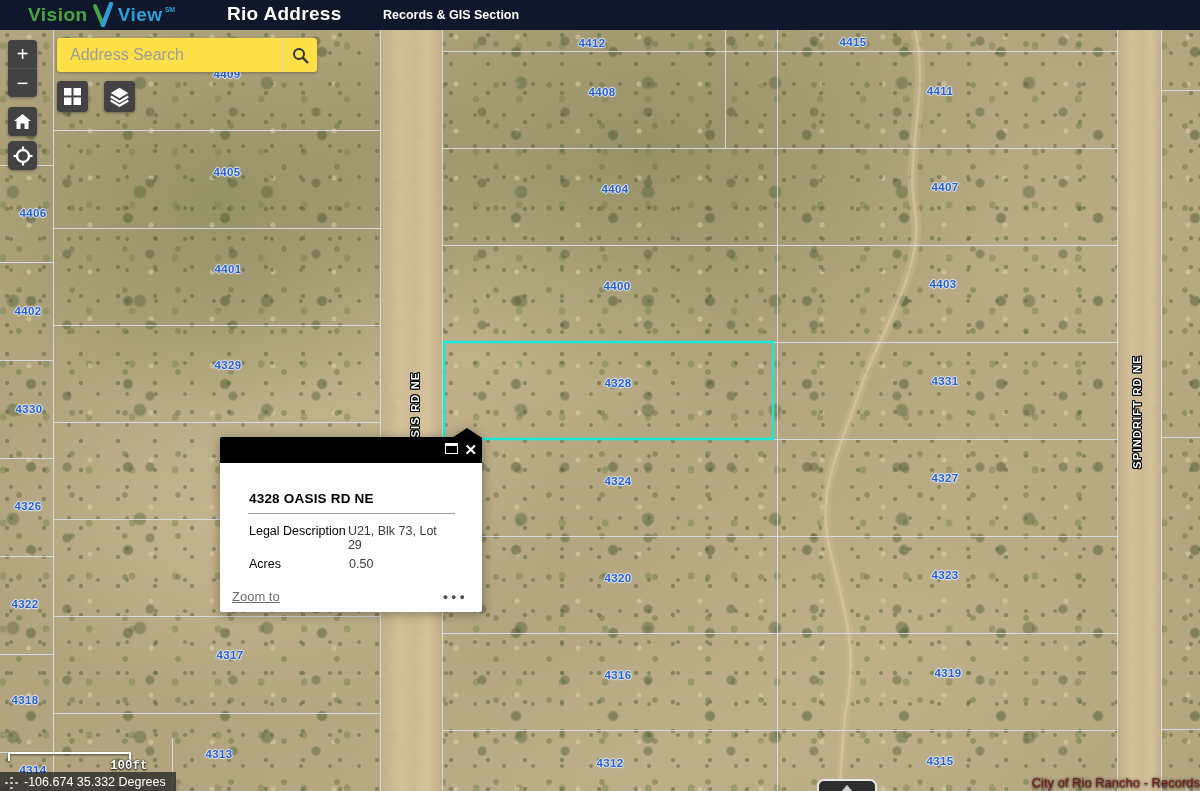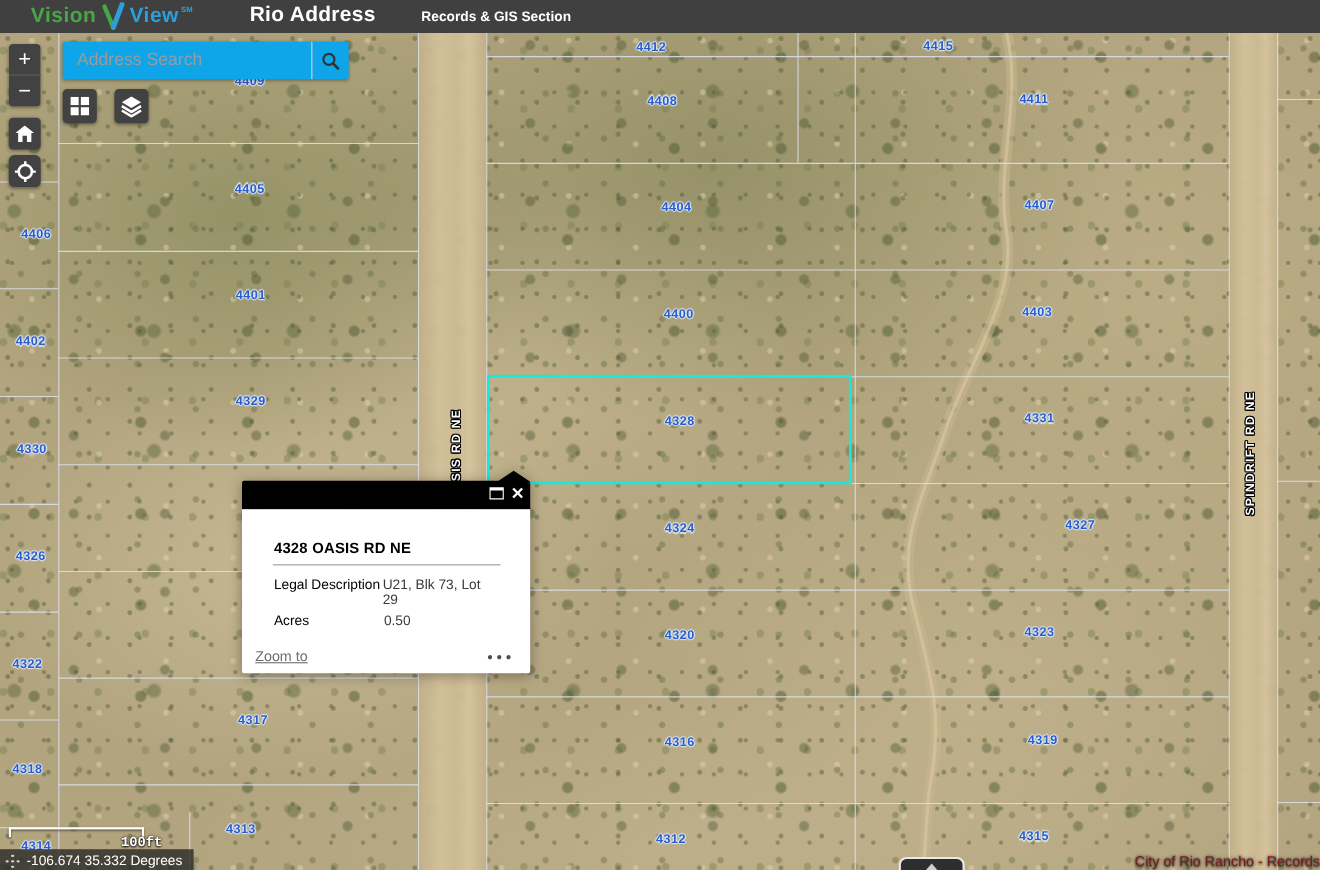--- a/index.html
+++ b/index.html
@@ -1,19 +1,19 @@
 <!DOCTYPE html>
 <html><head>
 <meta charset="utf-8">
 <style>
   html,body{margin:0;padding:0;background:#222;}
   .app{position:relative;width:1200px;height:791px;overflow:hidden;font-family:"Liberation Sans",sans-serif;background:#b2a47e;}
 
   
-  .header{position:absolute;left:0;top:0;width:1200px;height:30px;background:#404040;z-index:60;}
+  .header{position:absolute;left:0;top:0;width:1200px;height:30px;background:#0f172a;z-index:60;}
   .logo{position:absolute;left:28px;top:1px;height:28px;display:flex;align-items:center;}
   .logo .w1{color:#48a647;font-size:19px;font-weight:600;letter-spacing:.5px;}
   .logo .w2{color:#2d9fd8;font-size:19px;font-weight:600;letter-spacing:.5px;}
   .logo svg{margin:0 3px;}
   .logo .sm{color:#2d9fd8;font-size:7px;font-weight:700;margin-left:2px;transform:translateY(-6px);}
   .app-title{position:absolute;left:227px;top:3px;color:#fff;font-size:19px;font-weight:700;letter-spacing:.3px;}
   .app-subtitle{position:absolute;left:383px;top:8px;color:#fff;font-size:12.5px;font-weight:700;}
 
   
   .map{position:absolute;left:0;top:30px;width:1200px;height:761px;overflow:hidden;}
@@ -48,21 +48,21 @@
     text-shadow:-1px 0 0 #000,1px 0 0 #000,0 -1px 0 #000,0 1px 0 #000,-1px -1px 0 #000,1px 1px 0 #000,1px -1px 0 #000,-1px 1px 0 #000;}
 
   
   .ctl{position:absolute;background:#424242;color:#fff;box-shadow:0 1px 3px rgba(0,0,0,.35);display:flex;align-items:center;justify-content:center;cursor:pointer;z-index:20;}
   .zoomgrp{position:absolute;left:8px;top:10px;width:29px;z-index:20;box-shadow:0 1px 3px rgba(0,0,0,.35);border-radius:4px;overflow:hidden;}
   .zbtn{width:29px;height:28px;background:#424242;color:#fff;display:flex;align-items:center;justify-content:center;font-size:20px;font-weight:400;cursor:pointer;}
   .zbtn+.zbtn{border-top:1px solid #555;}
   .homebtn{left:8px;top:77px;width:29px;height:29px;border-radius:4px;}
   .locbtn{left:8px;top:111px;width:29px;height:29px;border-radius:5px;}
 
-  .searchbar{position:absolute;left:57px;top:8px;width:260px;height:34px;background:#0ea5e9;border-radius:3px;box-shadow:0 1px 3px rgba(0,0,0,.3);display:flex;z-index:20;}
+  .searchbar{position:absolute;left:57px;top:8px;width:260px;height:34px;background:#fde047;border-radius:3px;box-shadow:0 1px 3px rgba(0,0,0,.3);display:flex;z-index:20;}
   .searchbar input{flex:1;border:none;outline:none;background:transparent;font-family:"Liberation Sans",sans-serif;font-size:16px;color:#444;padding:0 0 0 13px;}
   .searchbar input::placeholder{color:#9b9b9b;}
   .searchbtn{width:33px;border-left:1px solid #d4d4d4;display:flex;align-items:center;justify-content:center;cursor:pointer;}
   .sqbtn{width:31px;height:31px;border-radius:4px;}
   .basemapbtn{left:57px;top:51px;}
   .layersbtn{left:104px;top:51px;}
 
   
   .popup{position:absolute;left:220px;top:407px;width:262px;z-index:40;filter:drop-shadow(0 2px 6px rgba(0,0,0,.35));}
   .popup-anchor{position:absolute;left:232px;top:-9px;width:0;height:0;border-left:15px solid transparent;border-right:15px solid transparent;border-bottom:10px solid #000;}
@@ -193,21 +193,21 @@
         <span class="parcel-label" style="left: 618px; top: 353px;">4328</span>
         <span class="parcel-label" style="left: 618px; top: 451px;">4324</span>
         <span class="parcel-label" style="left: 618px; top: 548px;">4320</span>
         <span class="parcel-label" style="left: 618px; top: 645px;">4316</span>
         <span class="parcel-label" style="left: 610px; top: 733px;">4312</span>
         <span class="parcel-label" style="left: 853px; top: 12px;">4415</span>
         <span class="parcel-label" style="left: 940px; top: 61px;">4411</span>
         <span class="parcel-label" style="left: 945px; top: 157px;">4407</span>
         <span class="parcel-label" style="left: 943px; top: 254px;">4403</span>
         <span class="parcel-label" style="left: 945px; top: 351px;">4331</span>
-        <span class="parcel-label" style="left: 945px; top: 448px; margin-left: 37px;">4327</span>
+        <span class="parcel-label" style="left: 945px; top: 448px;">4327</span>
         <span class="parcel-label" style="left: 945px; top: 545px;">4323</span>
         <span class="parcel-label" style="left: 948px; top: 643px;">4319</span>
         <span class="parcel-label" style="left: 940px; top: 731px;">4315</span>
       </div>
 
     <div class="road-label" style="left:415px;top:384px;">OASIS RD NE</div>
     <div class="road-label" style="left:1137px;top:382px;">SPINDRIFT RD NE</div>
 
     <div class="zoomgrp">
       <div class="zbtn">+</div>

